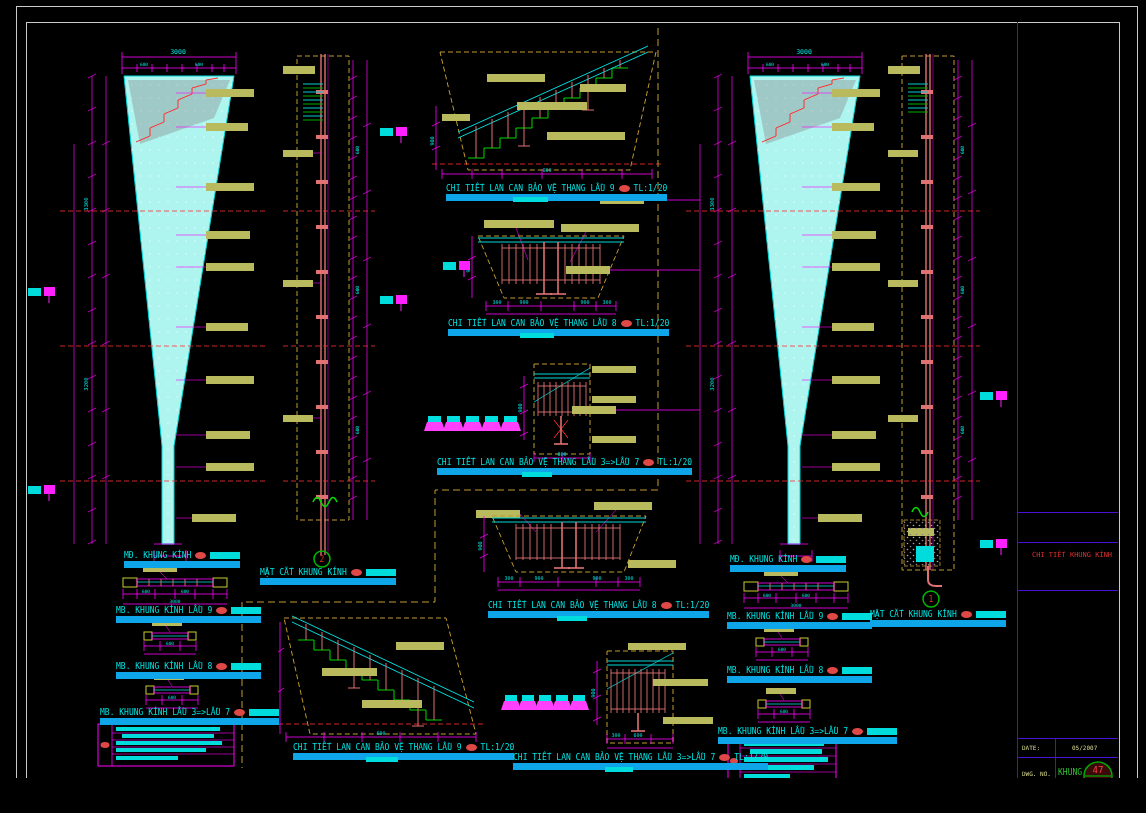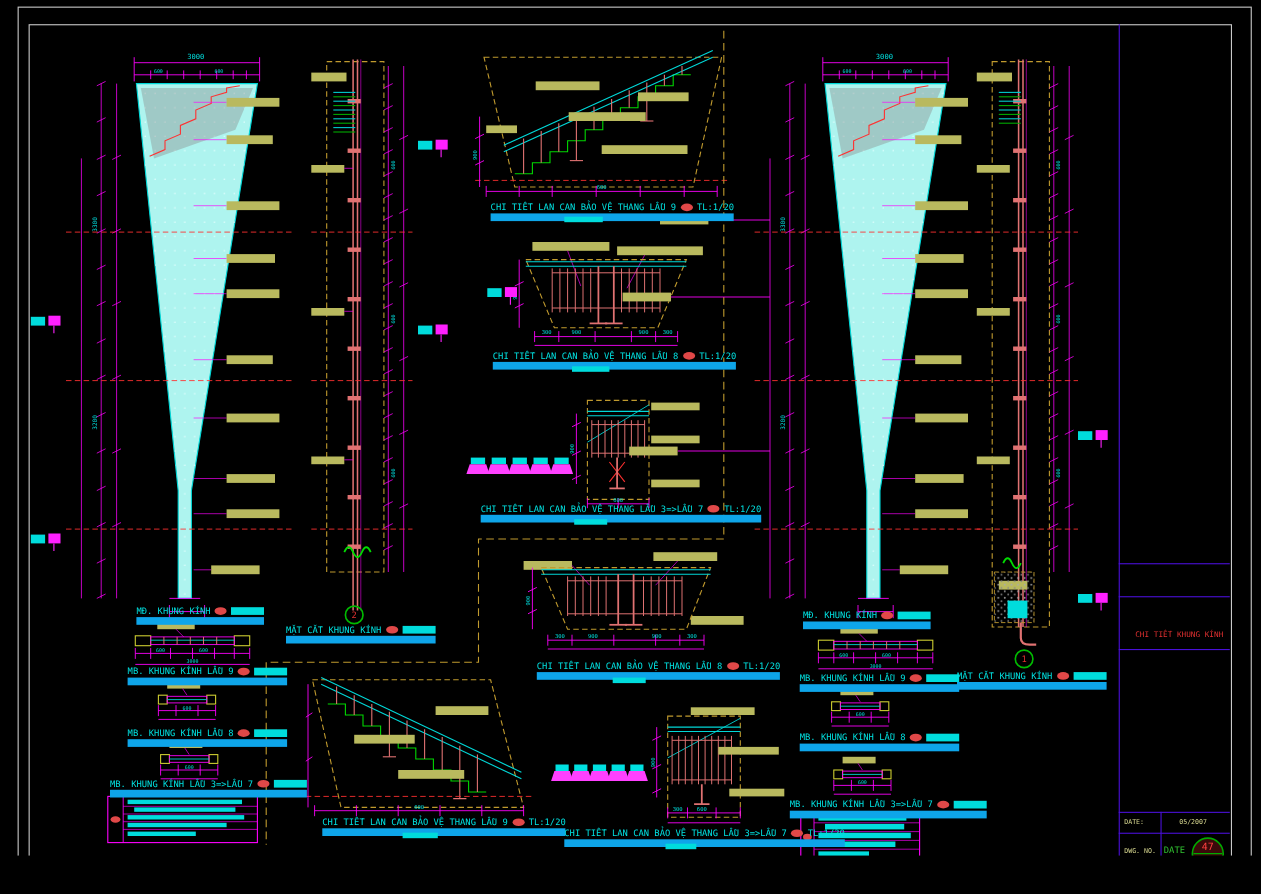--- a/index.html
+++ b/index.html
@@ -1022,25 +1022,25 @@
   <div class="ub" style="left:605px;top:767px;width:28px;"></div>
 
   <div class="vline" style="left:1017px;top:22px;height:772px;"></div>
   <div class="hline" style="left:1017px;top:512px;width:101px;"></div>
   <div class="hline" style="left:1017px;top:542px;width:101px;"></div>
   <div class="hline" style="left:1017px;top:590px;width:101px;"></div>
   <div class="hline" style="left:1017px;top:738px;width:101px;"></div>
   <div class="hline" style="left:1017px;top:757px;width:101px;"></div>
   <div class="vline" style="left:1055px;top:738px;height:56px;"></div>
 
-  <div class="red-title" style="left:1032px;top:573px;">CHI TIẾT KHUNG KÍNH</div>
+  <div class="red-title" style="left:1032px;top:551px;">CHI TIẾT KHUNG KÍNH</div>
   <div class="tb-txt" style="left:1022px;top:744px;">DATE:</div>
   <div class="tb-txt" style="left:1072px;top:744px;">05/2007</div>
   <div class="tb-txt" style="left:1022px;top:770px;">DWG. NO.</div>
-  <div class="tb-txt" style="left:1058px;top:768px;color:#30c030;font-size:8px;">DATE</div>
+  <div class="tb-txt" style="left:1058px;top:768px;color:#30c030;font-size:8px;">KHUNG</div>
 
   <svg class="abs" style="left:1080px;top:758px;" width="36" height="36" viewBox="0 0 36 36">
     <circle cx="18" cy="18" r="14" fill="#3a0a0a" stroke="#00aa00" stroke-width="1.5"></circle>
     <line x1="5" y1="18" x2="31" y2="18" stroke="#00aa00" stroke-width="1.2"></line>
     <text x="18" y="15" fill="#ff4040" font-size="9" text-anchor="middle">47</text>
     <text x="18" y="30" fill="#cccc40" font-size="9" text-anchor="middle">48</text>
   </svg>
 
 </div>
 

